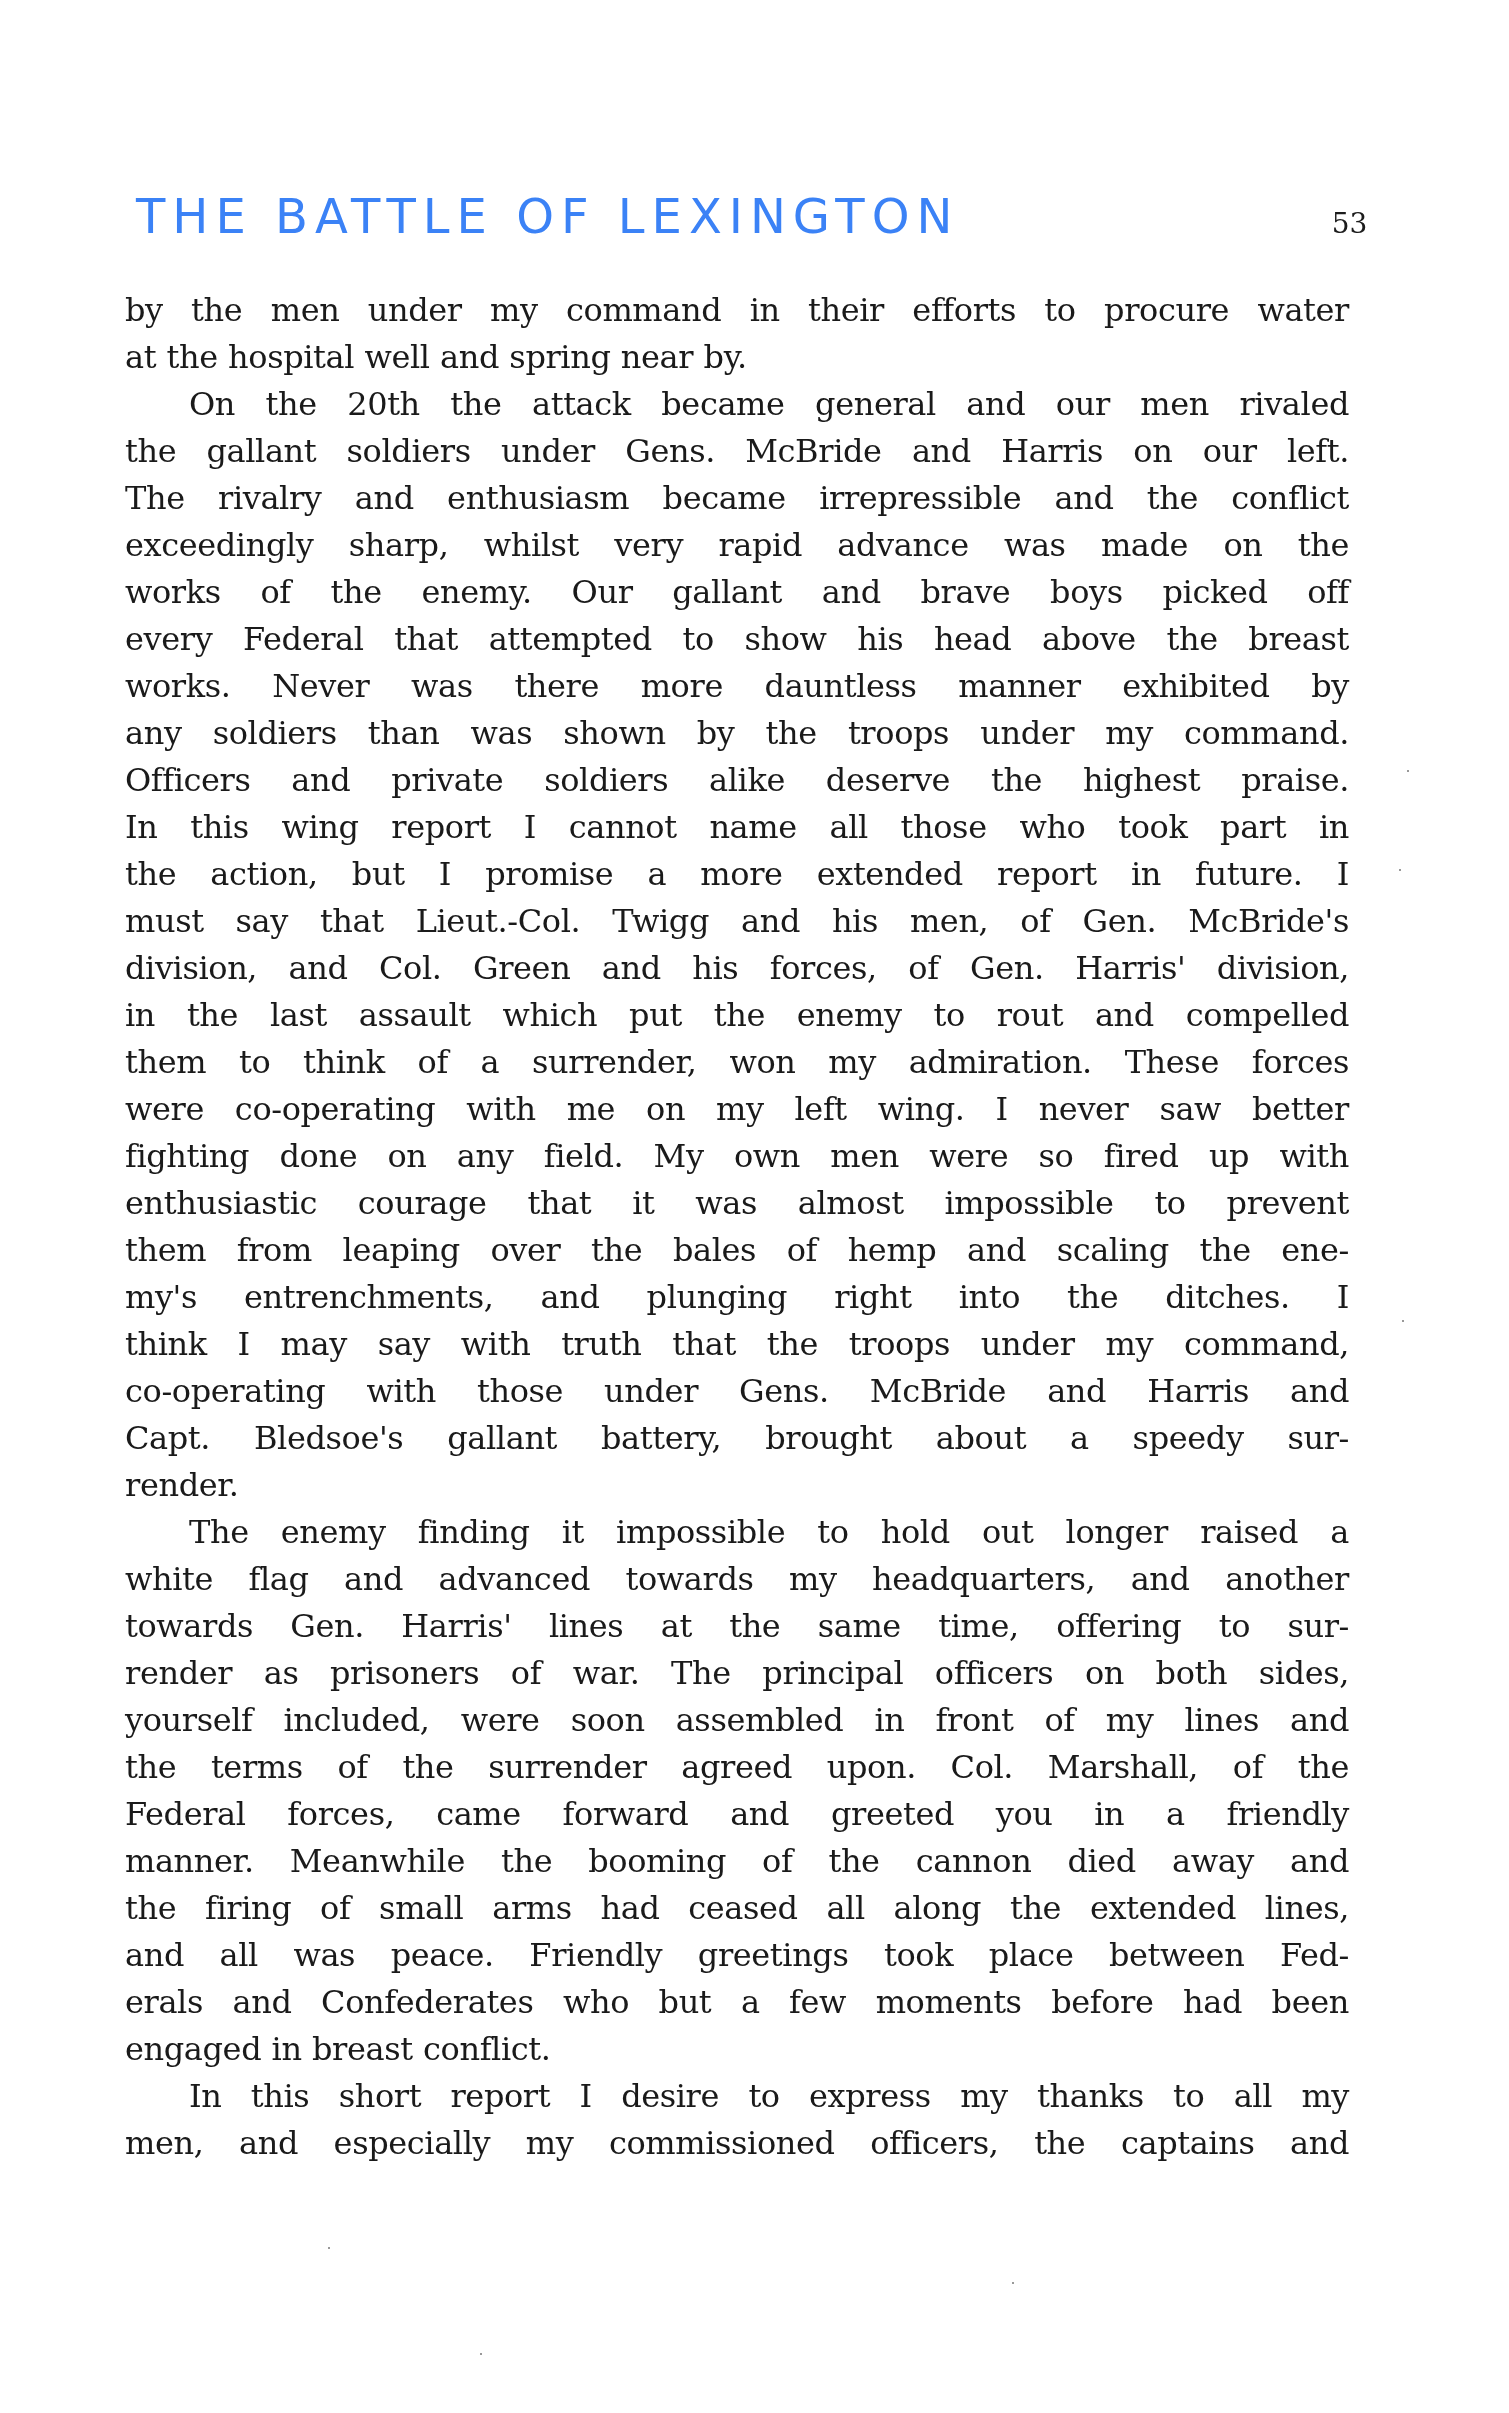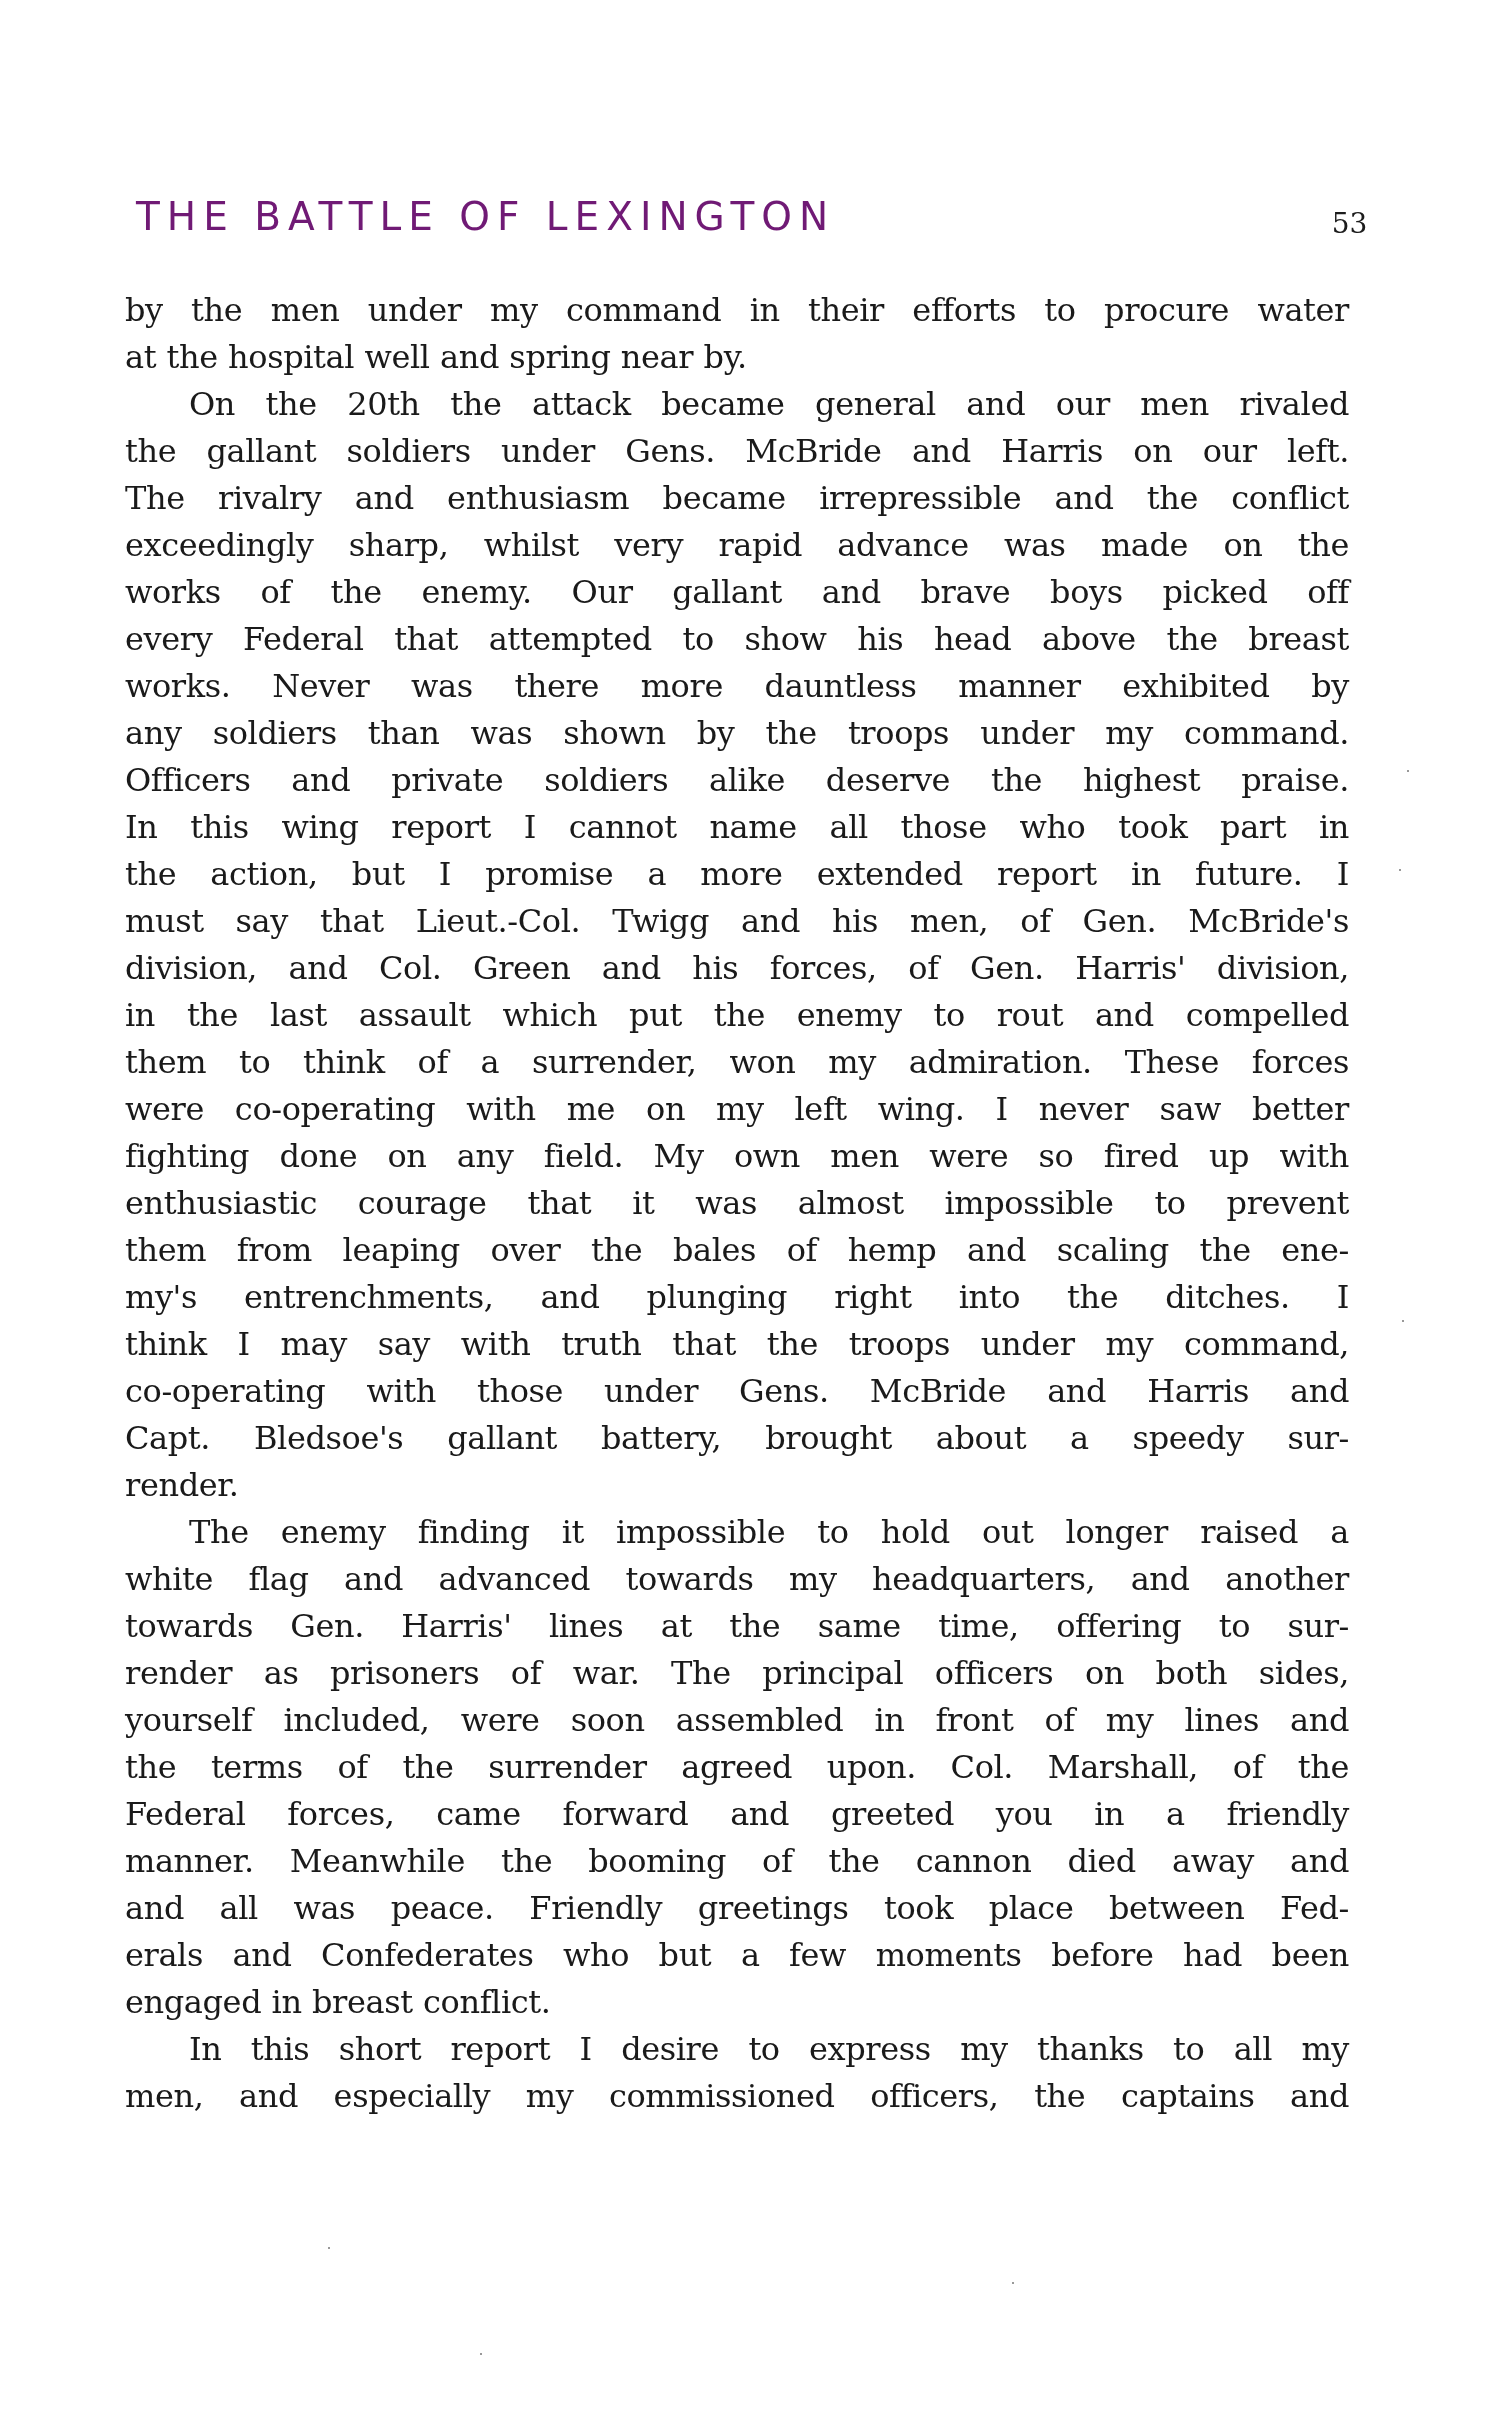--- a/index.html
+++ b/index.html
@@ -27,24 +27,24 @@
       left: 136px;
       top: 193px;
       width: 1229px;
       height: 53px;
     }
     .running-title {
       position: absolute;
       left: 0;
       top: 0;
       font-family: "DejaVu Sans", "Liberation Sans", sans-serif;
-      font-size: 39px;
+      font-size: 48px;
       letter-spacing: 7px;
       line-height: 47px;
-      color: #701a75;
+      color: #3b82f6;
     }
     .page-number {
       position: absolute;
       right: -2.3px;
       top: 7px;
       font-size: 28px;
       line-height: 47px;
       color: #1c1c1c;
     }
     .body-text {
@@ -130,20 +130,21 @@
 
     <div class="para">
       <span class="line first-indent">The enemy finding it impossible to hold out longer raised a</span>
       <span class="line">white flag and advanced towards my headquarters, and another</span>
       <span class="line">towards Gen. Harris' lines at the same time, offering to sur-</span>
       <span class="line">render as prisoners of war. The principal officers on both sides,</span>
       <span class="line">yourself included, were soon assembled in front of my lines and</span>
       <span class="line">the terms of the surrender agreed upon. Col. Marshall, of the</span>
       <span class="line">Federal forces, came forward and greeted you in a friendly</span>
       <span class="line">manner. Meanwhile the booming of the cannon died away and</span>
+      <span class="line">the firing of small arms had ceased all along the extended lines,</span>
       <span class="line">and all was peace. Friendly greetings took place between Fed-</span>
       <span class="line">erals and Confederates who but a few moments before had been</span>
       <span class="line last">engaged in breast conflict.</span>
     </div>
 
     <div class="para">
       <span class="line first-indent">In this short report I desire to express my thanks to all my</span>
       <span class="line">men, and especially my commissioned officers, the captains and</span>
     </div>
 

